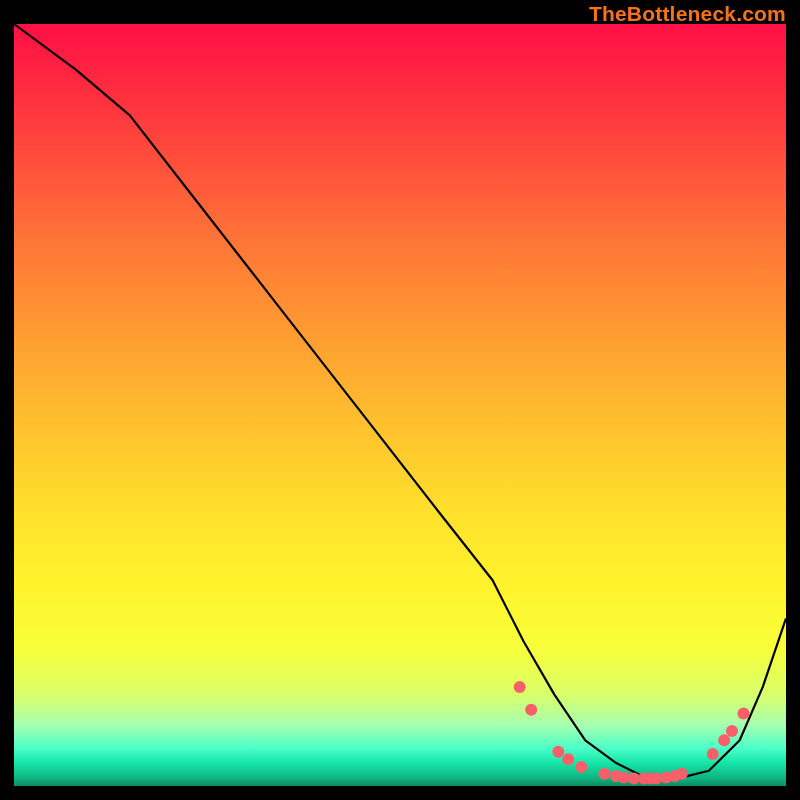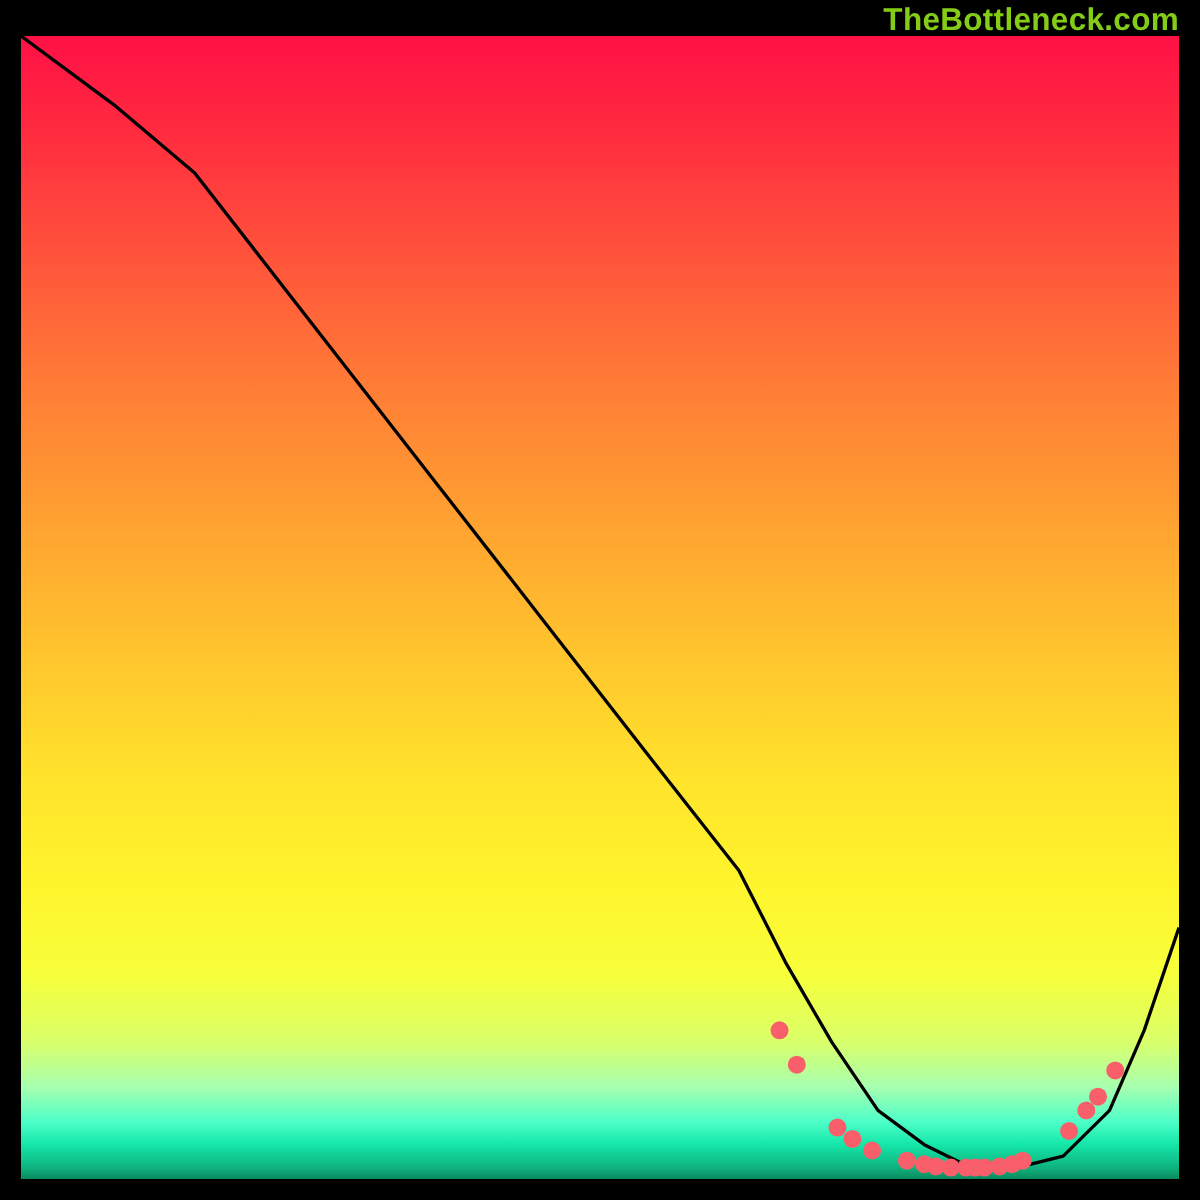--- a/index.html
+++ b/index.html
@@ -38,21 +38,21 @@
       #4dffc8 95%,
       #14e6a8 97%,
       #0fb37f 99%,
       #0a8a5e 100%
     );
   }
   .watermark {
     position: absolute;
     top: 2px;
     right: 14px;
-    color: #84cc16;
+    color: #f97316;
     font-size: 21px;
     font-weight: 600;
     letter-spacing: 0.2px;
     user-select: none;
   }
   svg {
     position: absolute;
     left: 0;
     top: 0;
   }

